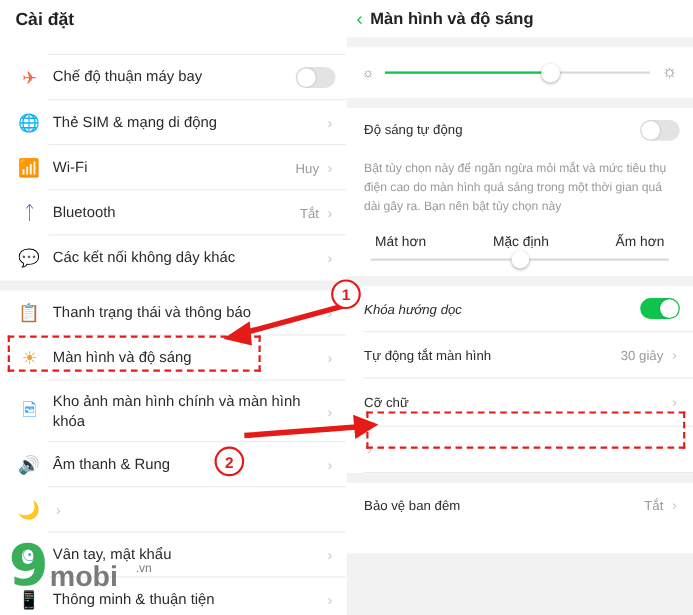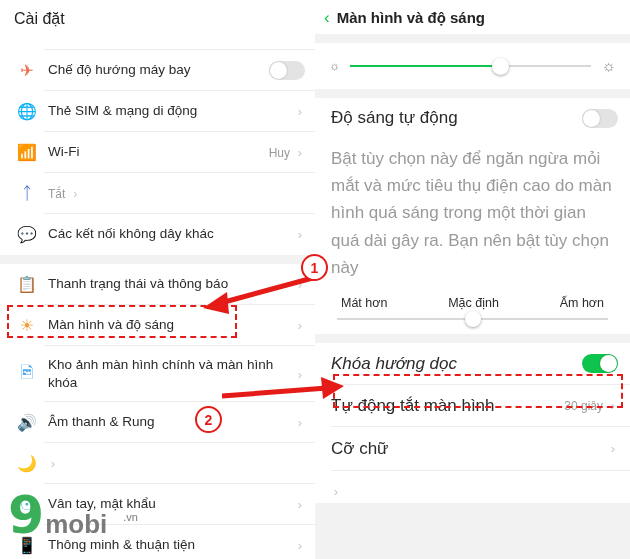--- a/index.html
+++ b/index.html
@@ -21,21 +21,21 @@
     height: 559px;
     background: #ffffff;
     overflow: hidden;
   }
   .left-screen { left: 0; }
   .right-screen { left: 315px; }
 
   
   .left-title {
     font-size: 16px;
-    font-weight: normal;
+    font-weight: bold;
     color: #222;
     padding: 10px 0 8px 14px;
   }
   .left-list {
     position: relative;
   }
   .row {
     display: flex;
     align-items: center;
     height: 41px;
@@ -194,30 +194,30 @@
   .r-row .rsep {
     position: absolute;
     left: 16px;
     right: 0;
     bottom: 0;
     height: 1px;
     background: #ececec;
   }
   .r-label {
     flex: 1;
-    font-size: 17px;
+    font-size: 12px;
     color: #2b2b2b;
   }
   .r-value {
     font-size: 12px;
     color: #9a9a9a;
     margin-right: 5px;
   }
   .desc {
-    font-size: 17px;
+    font-size: 11px;
     color: #9a9a9a;
     line-height: 1.6;
     padding: 7px 16px 9px 16px;
   }
   .sub-label {
     font-size: 11.5px;
     color: #888;
     padding: 2px 16px 8px 16px;
   }
   .temp-labels {
@@ -311,21 +311,21 @@
   <div class="left-title">Cài đặt</div>
 
   <div class="left-list">
 
     <div class="partial-row">
         <div class="sep"></div>
       </div>
 
     <div class="row">
       <span class="ico" style="color:#f0694a;">✈</span>
-      <span class="row-label">Chế độ hướng máy bay</span>
+      <span class="row-label">Chế độ thuận máy bay</span>
       <span class="toggle"></span>
       <div class="sep"></div>
     </div>
 
     <div class="row">
       <span class="ico" style="color:#2fbf6e;">🌐</span>
       <span class="row-label">Thẻ SIM &amp; mạng di động</span>
       <span class="chev">›</span>
       <div class="sep"></div>
     </div>
@@ -333,20 +333,21 @@
     <div class="row">
       <span class="ico" style="color:#4aa8f0;">📶</span>
       <span class="row-label">Wi-Fi</span>
       <span class="row-value">Huy</span>
       <span class="chev">›</span>
       <div class="sep"></div>
     </div>
 
     <div class="row">
       <span class="ico" style="color:#3b63c9;font-size:17px;">ᛏ</span>
+      <span class="row-label">Bluetooth</span>
       <span class="row-value">Tắt</span>
       <span class="chev">›</span>
       <div class="sep"></div>
     </div>
 
     <div class="row">
       <span class="ico" style="color:#8d8d8d;">💬</span>
       <span class="row-label">Các kết nối không dây khác</span>
       <span class="chev">›</span>
     </div>

